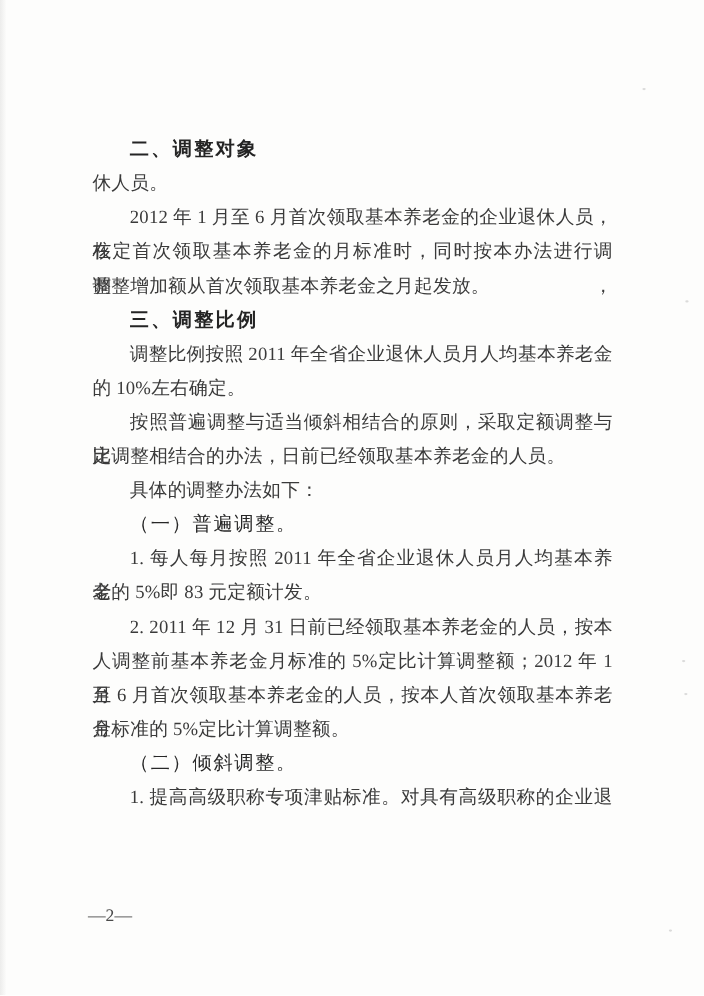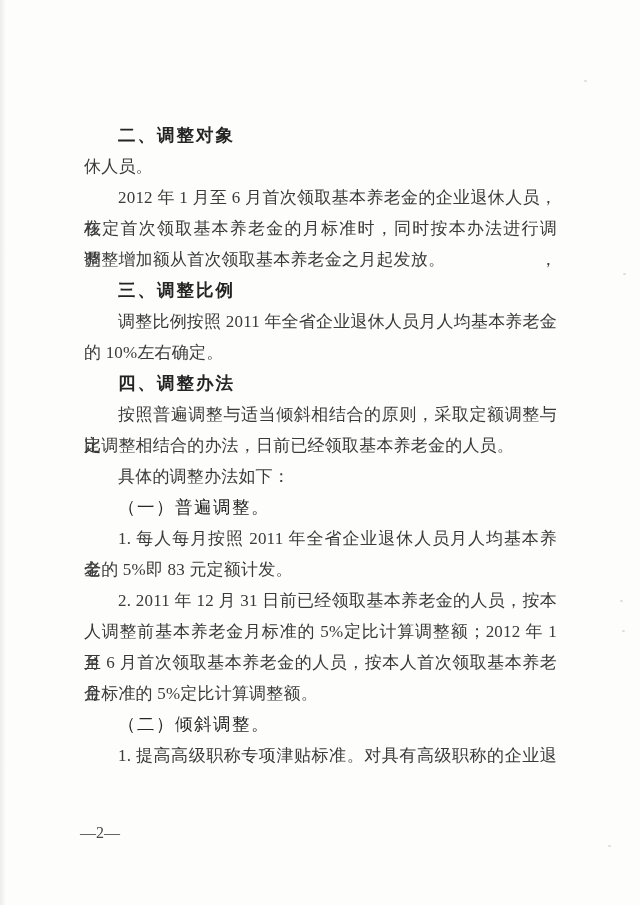--- a/index.html
+++ b/index.html
@@ -84,23 +84,20 @@
         <div class="line fill">核定首次领取基本养老金的月标准时，同时按本办法进行调整，</div>
         <div class="line">调整增加额从首次领取基本养老金之月起发放。</div>
       </div>
       <div class="block heading">
         <div class="line indent">三、调整比例</div>
       </div>
       <div class="block para">
         <div class="line indent fill">调整比例按照 2011 年全省企业退休人员月人均基本养老金</div>
         <div class="line">的 10%左右确定。</div>
       </div>
-      <div class="block heading">
-        <div class="line indent">四、调整办法</div>
-      </div>
       <div class="block para">
         <div class="line indent fill">按照普遍调整与适当倾斜相结合的原则，采取定额调整与定</div>
         <div class="line">比调整相结合的办法，日前已经领取基本养老金的人员。</div>
       </div>
       <div class="block para">
         <div class="line indent">具体的调整办法如下：</div>
       </div>
       <div class="block subheading">
         <div class="line indent">（一）普遍调整。</div>
       </div>

